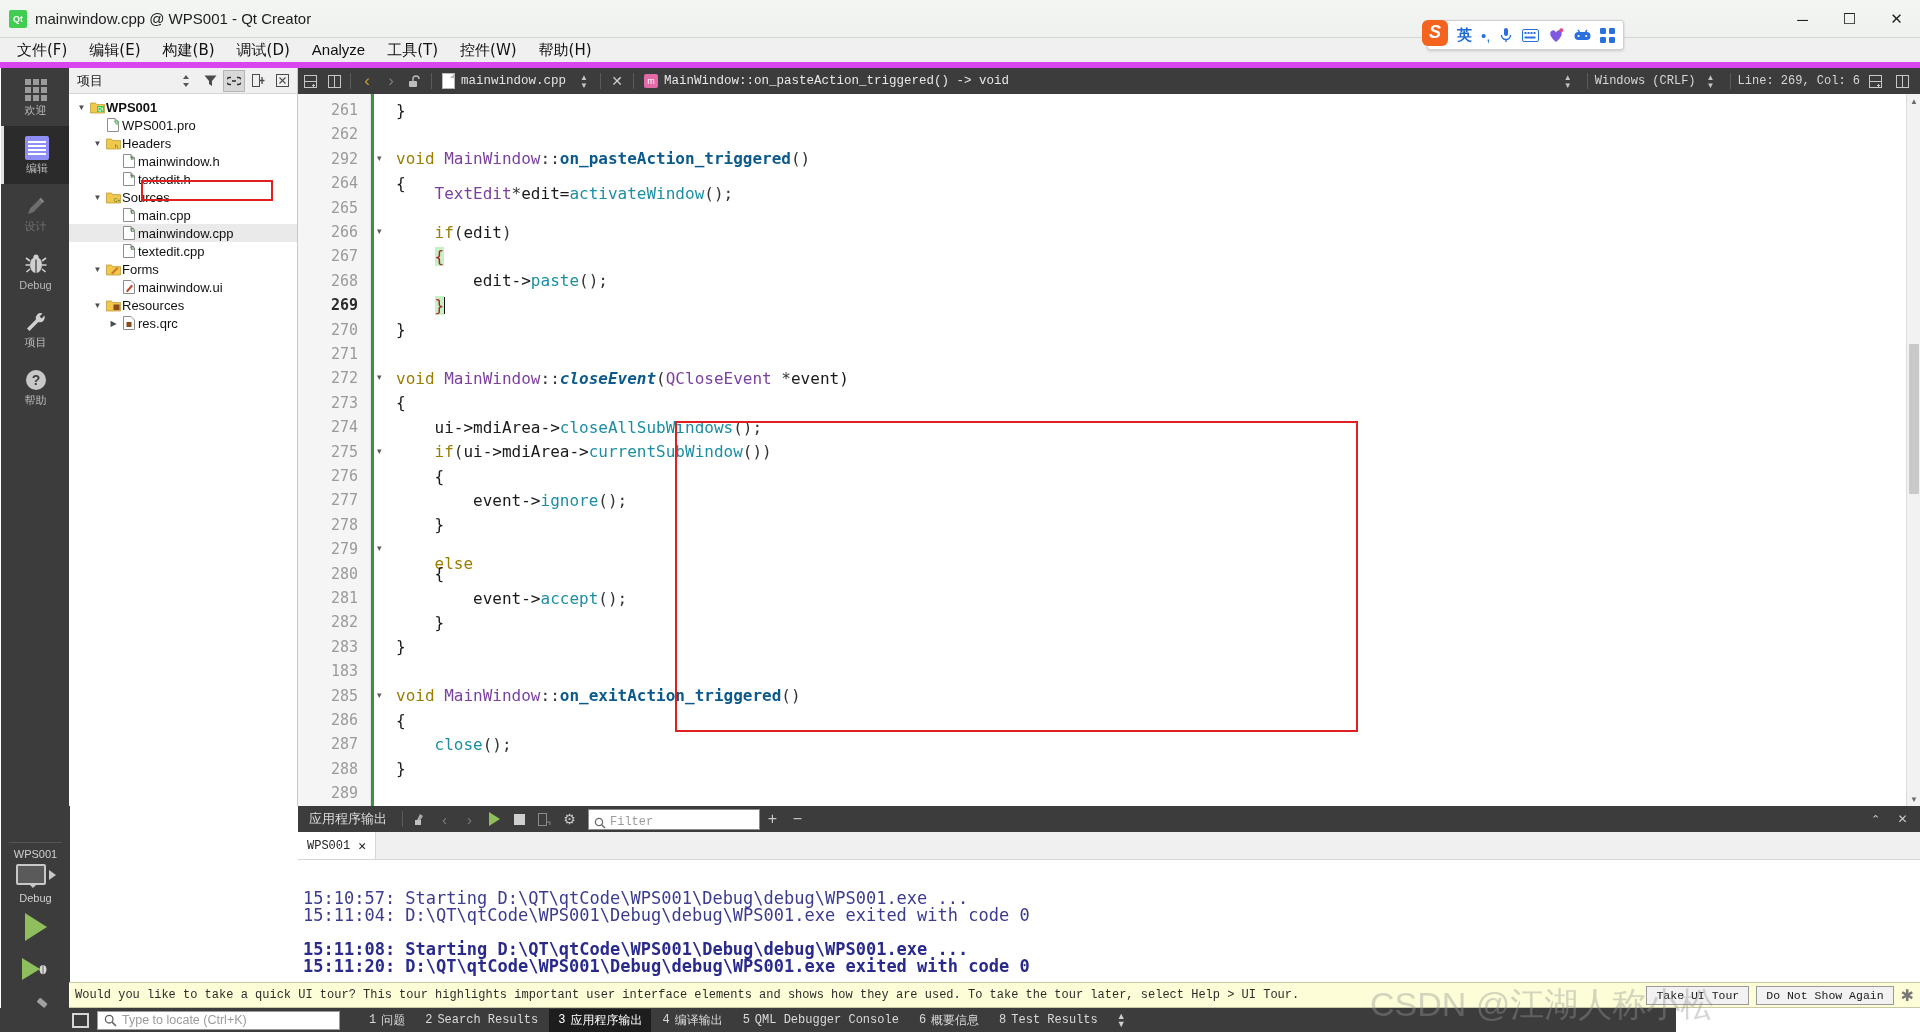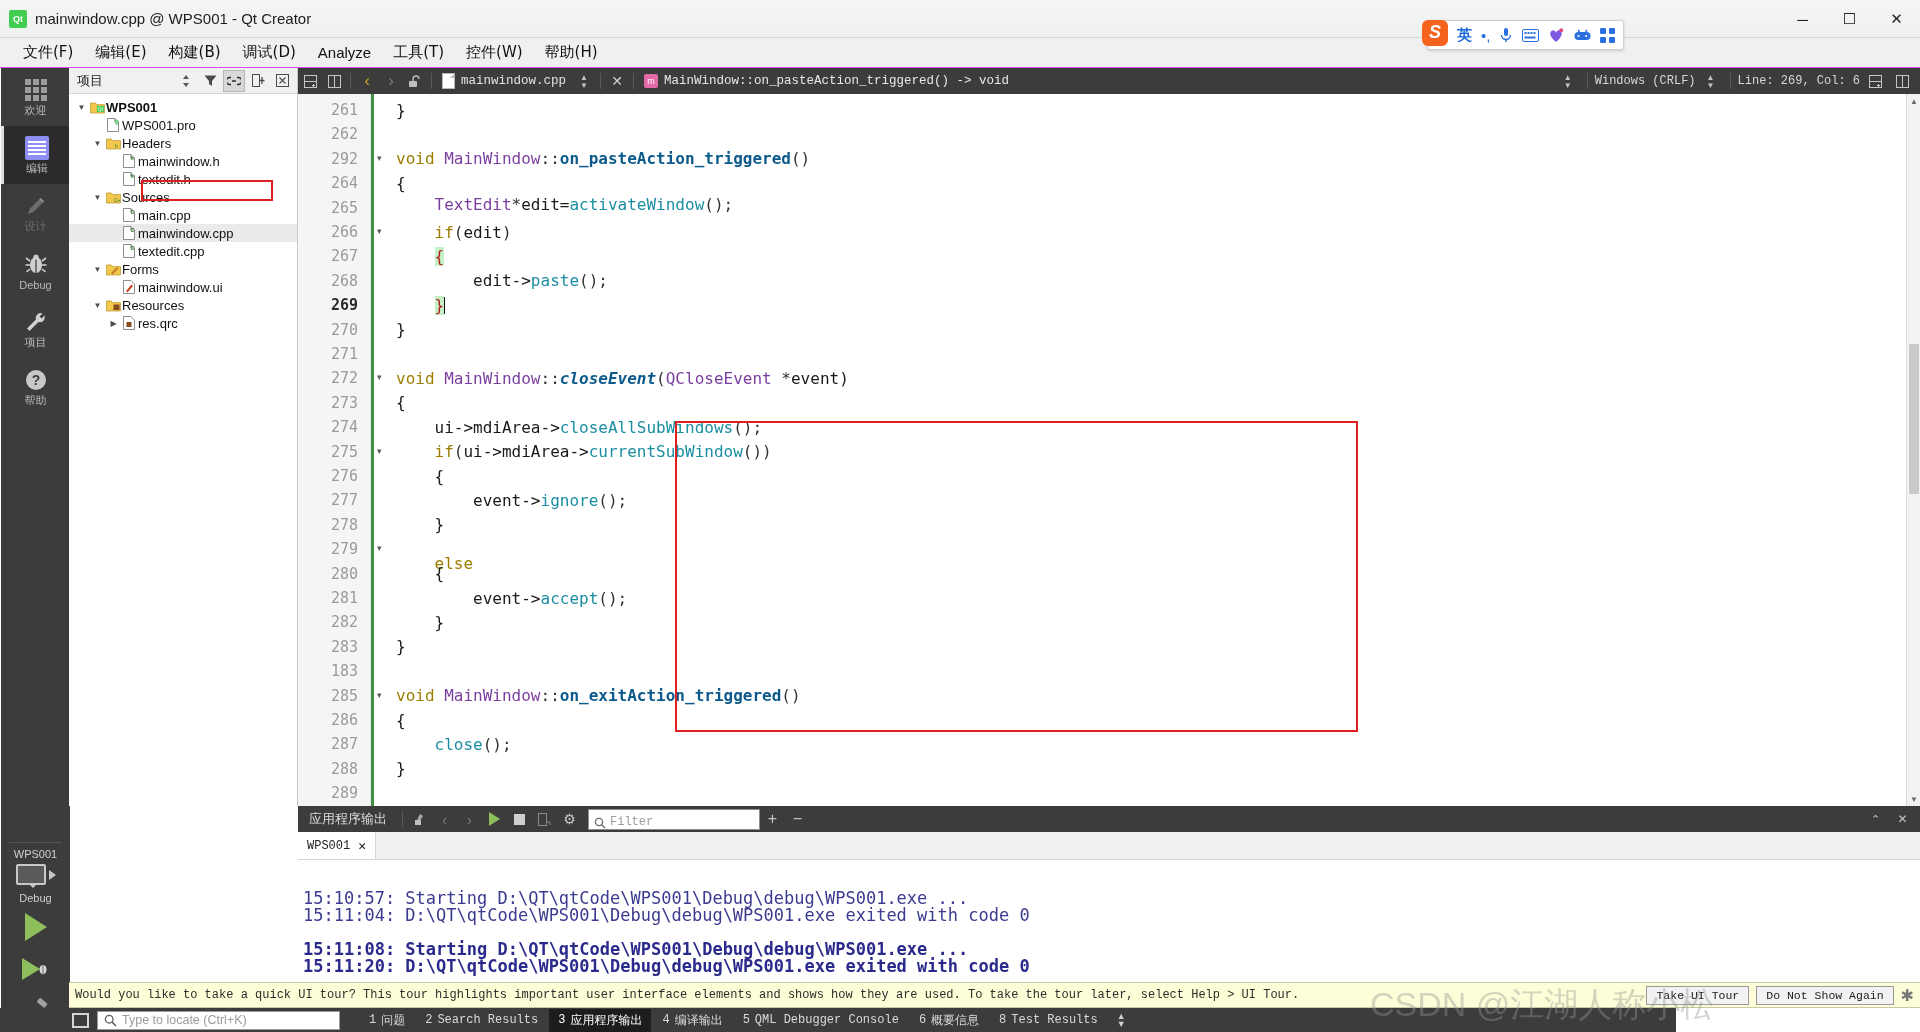--- a/index.html
+++ b/index.html
@@ -27,22 +27,22 @@
   #title-text { font-size: 15px; color: #1c1c1c; }
   #win-controls { position: absolute; right: 0; top: 0; height: 38px; display: flex; }
   .wbtn {
     width: 47px; height: 38px; display: flex; align-items: center; justify-content: center;
     font-size: 15px; color: #222;
   }
 
   
   #menubar {
     position: absolute; left: 0; top: 38px; width: 1920px; height: 30px;
-    background: #f0f0f0; border-bottom: 1px solid #d946ef;
-    display: flex; align-items: center; padding-left: 12px;
+    background: #f0f0f0; border-bottom: 6px solid #d946ef;
+    display: flex; align-items: flex-start; padding-left: 6px;
   }
   .menu-item {
     font-size: 15px; color: #111; padding: 3px 11px; white-space: nowrap;
   }
 
   
   #ime-bar {
     position: absolute; left: 1427px; top: 20px;
     height: 30px; background: #fff; border: 1px solid #d0d0d0;
     border-radius: 3px; display: flex; align-items: center;
@@ -712,21 +712,21 @@
       </div>
       <div class="cline" style="position: absolute; top: 28.4px; left: 5px;">
         <code></code>
       </div>
       <div class="cline" style="position: absolute; top: 52.8px; left: 5px;">
         <code><span class="k-kw">void</span> <span class="k-type">MainWindow</span><span class="k-op">::</span><span class="k-fn">on_pasteAction_triggered</span><span class="k-op">()</span></code>
       </div>
       <div class="cline" style="position: absolute; top: 77.2px; left: 5px;">
         <code><span class="k-txt">{</span></code>
       </div>
-      <div class="cline" style="position: absolute; top: 98px; left: 5px; text-align: center;">
+      <div class="cline" style="position: absolute; top: 87px; left: 5px; text-align: center;">
         <code>    <span class="k-type">TextEdit</span><span class="k-op">*</span><span class="k-txt">edit=</span><span class="k-call">activateWindow</span><span class="k-op">();</span></code>
       </div>
       <div class="cline" style="position: absolute; top: 126px; left: 5px;">
         <code>    <span class="k-kw">if</span><span class="k-op">(</span><span class="k-txt">edit</span><span class="k-op">)</span></code>
       </div>
       <div class="cline" style="position: absolute; top: 150.4px; left: 5px;">
         <code>    <span class="brace-hl">{</span></code>
       </div>
       <div class="cline" style="position: absolute; top: 174.8px; left: 5px;">
         <code>        <span class="k-txt">edit-&gt;</span><span class="k-call">paste</span><span class="k-op">();</span></code>

